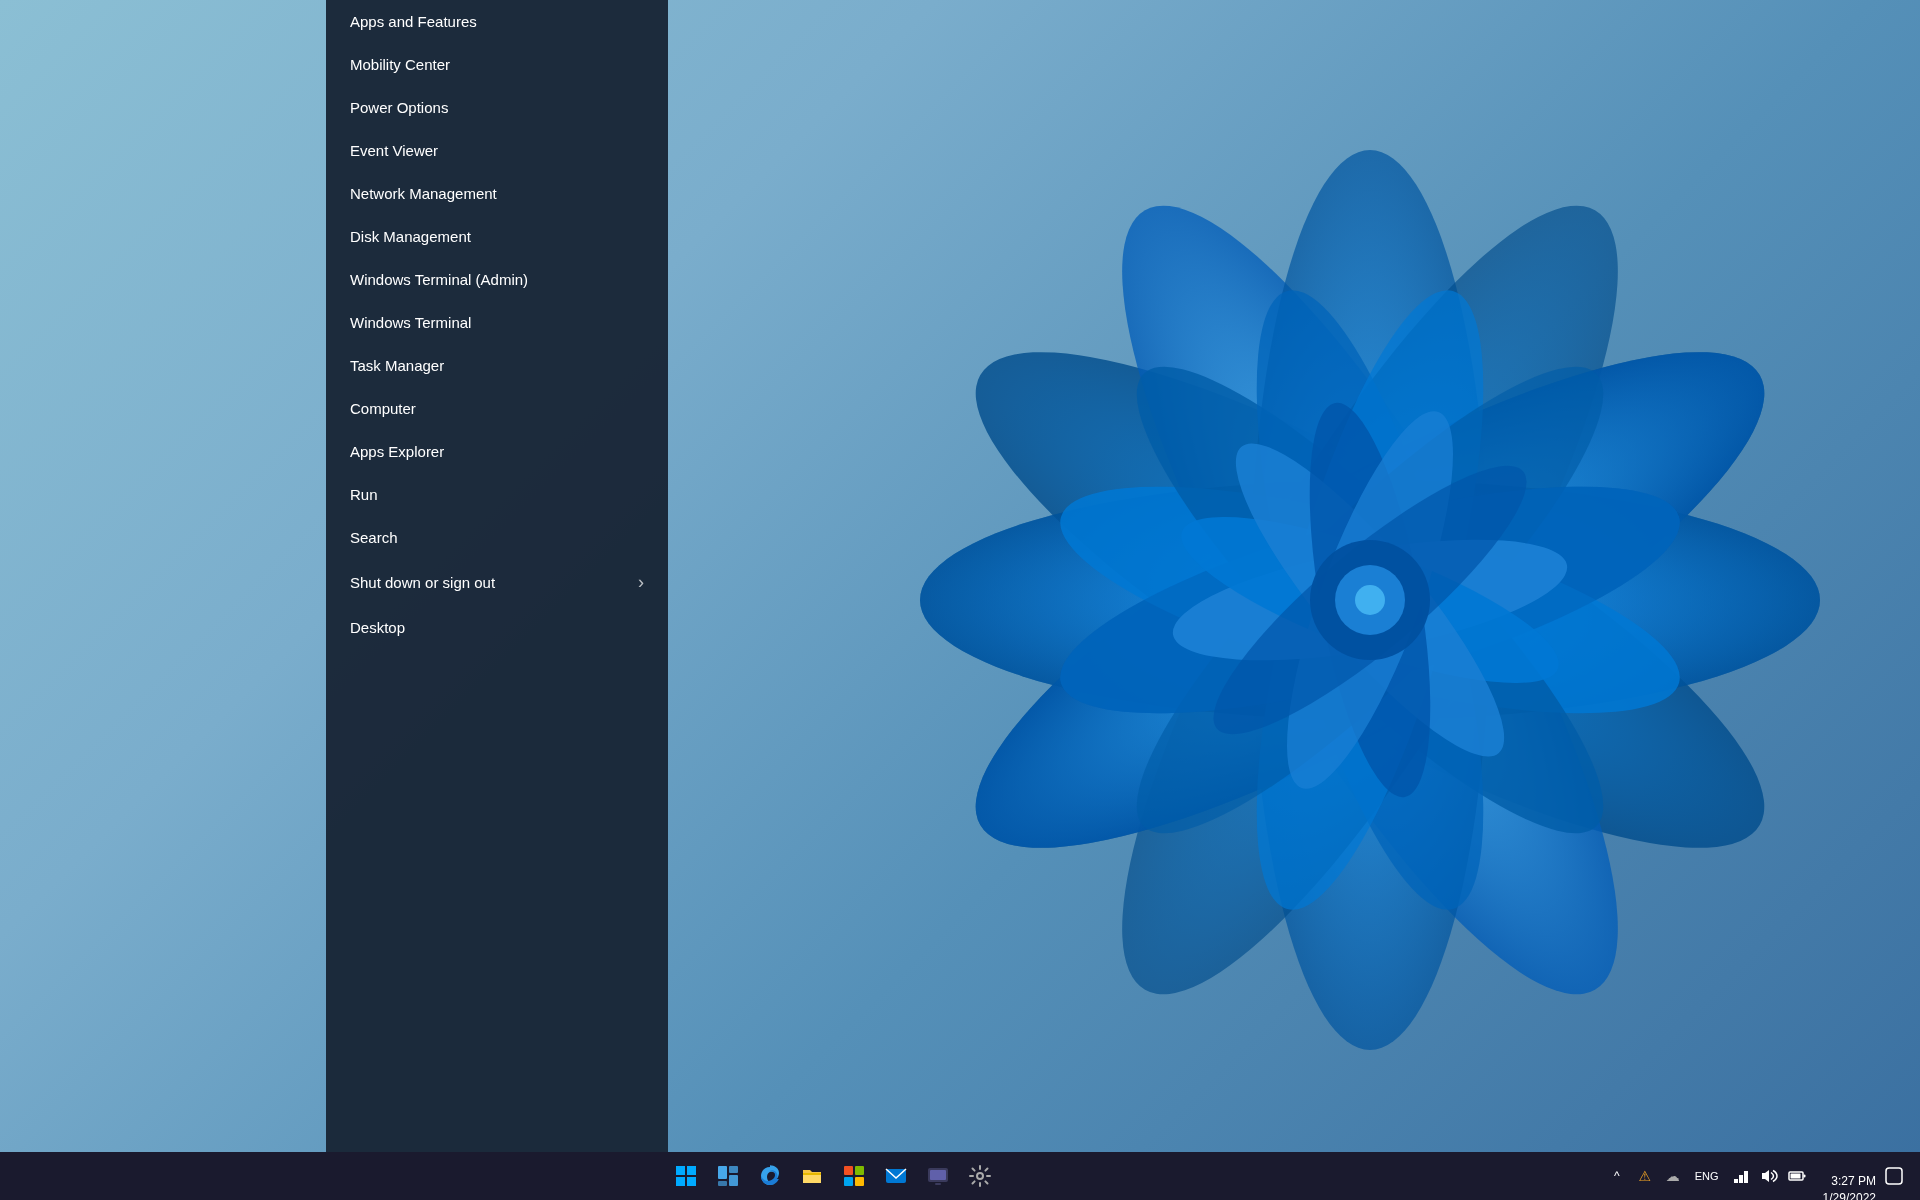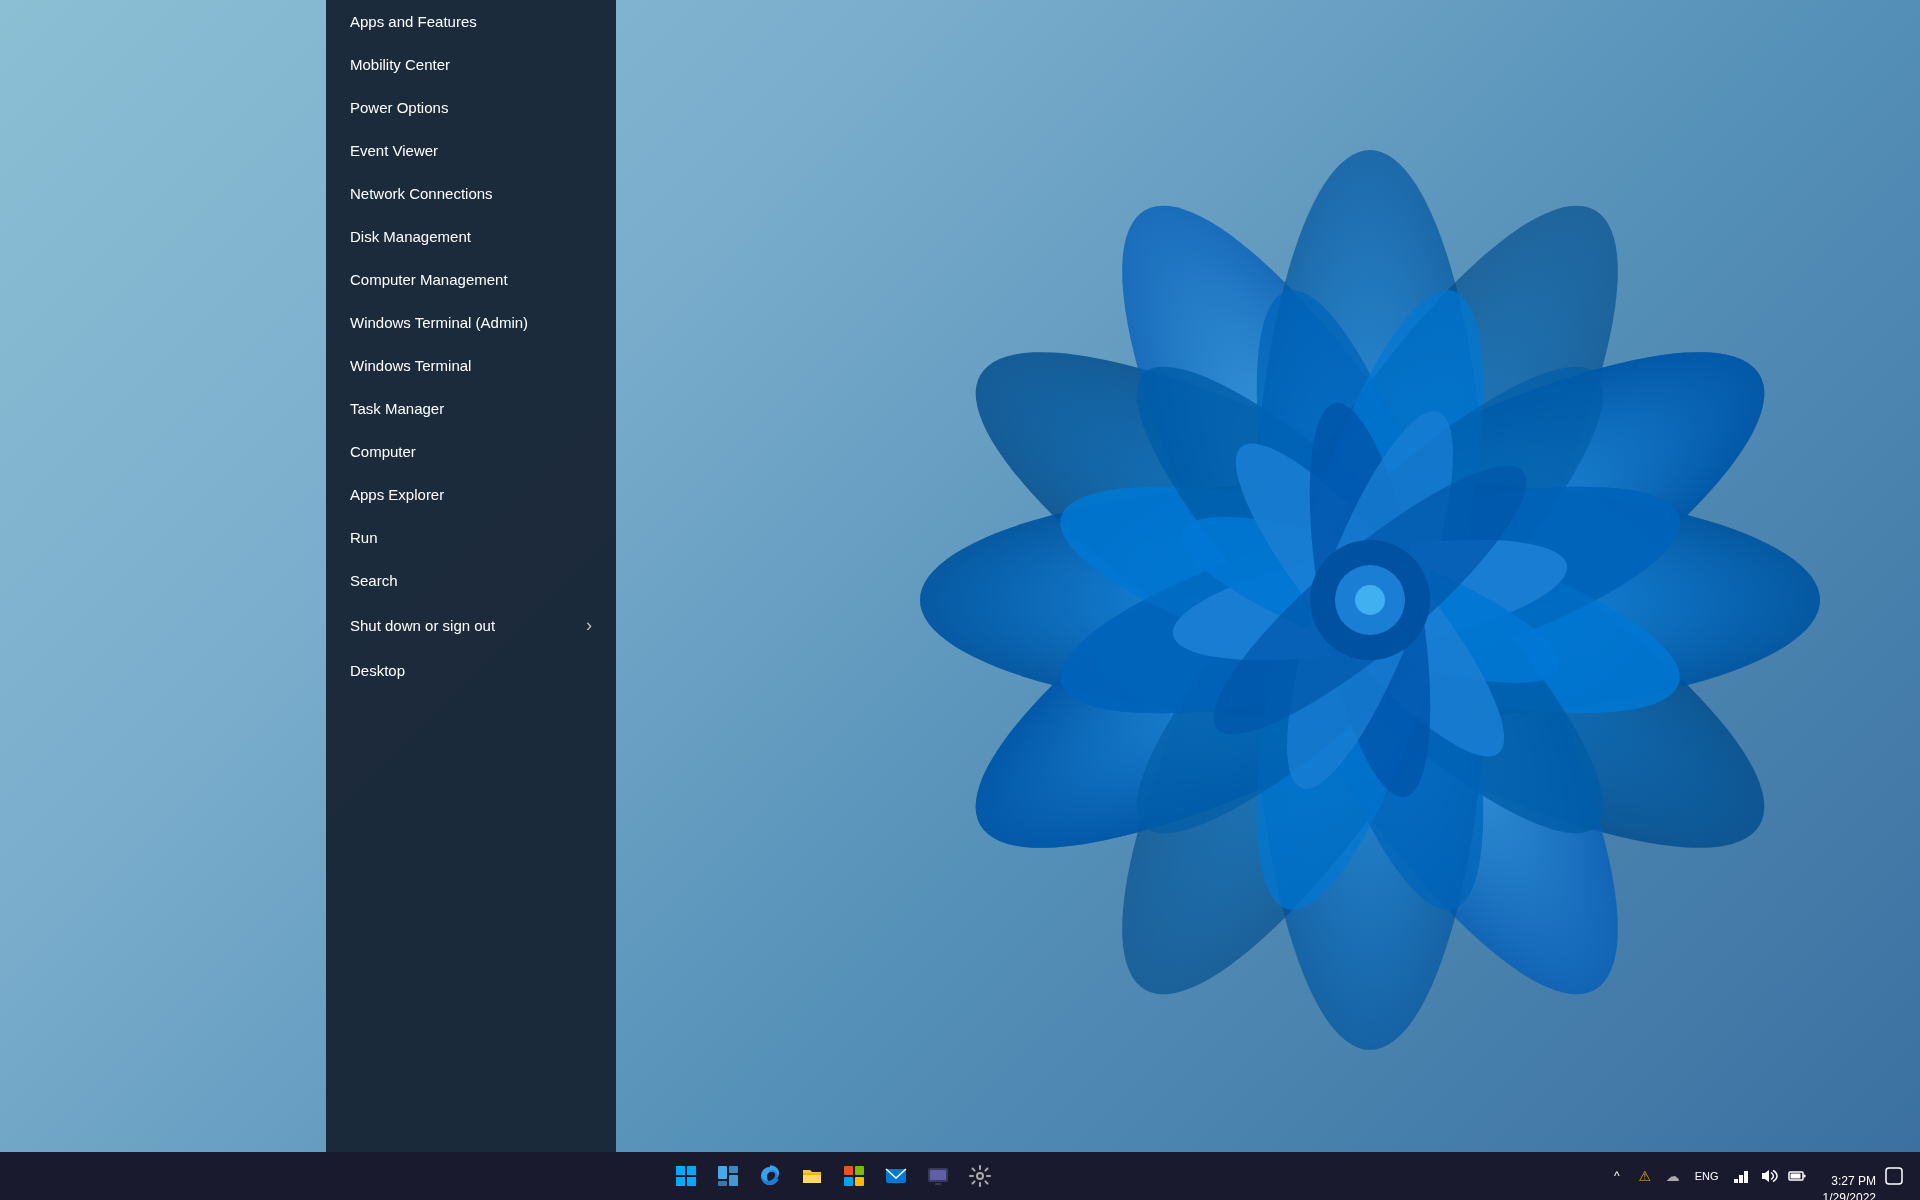--- a/index.html
+++ b/index.html
@@ -93,21 +93,21 @@
       font-size: 14px;
       cursor: pointer;
     }
 
     
     .context-menu {
       position: absolute;
       left: 326px;
       top: 0;
       bottom: 48px;
-      width: 290px;
+      width: 342px;
       background: rgba(25, 38, 55, 0.97);
       z-index: 200;
       display: flex;
       flex-direction: column;
       overflow: hidden;
     }
 
     .menu-item {
       padding: 13px 24px;
       color: white;
@@ -189,27 +189,24 @@
     <div class="menu-item">
       <span class="menu-item-text">Mobility Center</span>
     </div>
     <div class="menu-item">
       <span class="menu-item-text">Power Options</span>
     </div>
     <div class="menu-item">
       <span class="menu-item-text">Event Viewer</span>
     </div>
     <div class="menu-item">
-      <span class="menu-item-text">Network Connections</span>
+      <span class="menu-item-text">Network Management</span>
     </div>
     <div class="menu-item">
       <span class="menu-item-text">Disk Management</span>
-    </div>
-    <div class="menu-item">
-      <span class="menu-item-text">Computer Management</span>
     </div>
     <div class="menu-item">
       <span class="menu-item-text">Windows Terminal (Admin)</span>
     </div>
     <div class="menu-item">
       <span class="menu-item-text">Windows Terminal</span>
     </div>
     <div class="menu-item">
       <span class="menu-item-text">Task Manager</span>
     </div>

